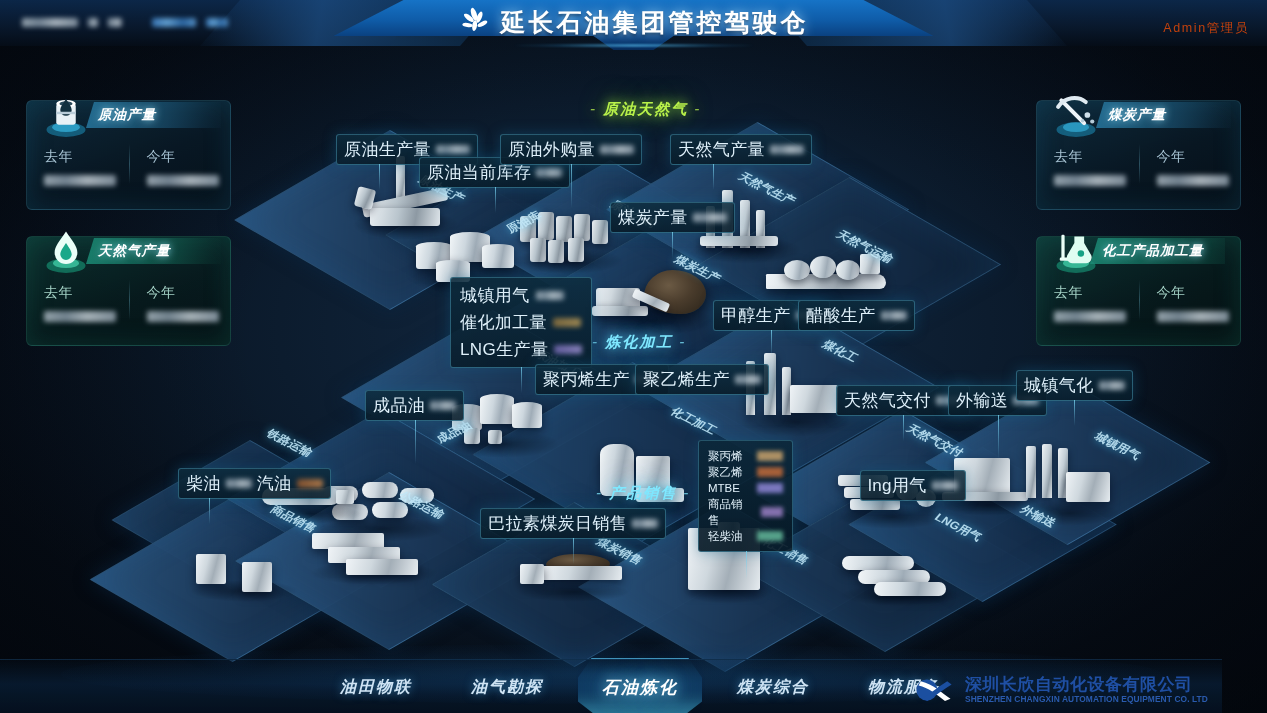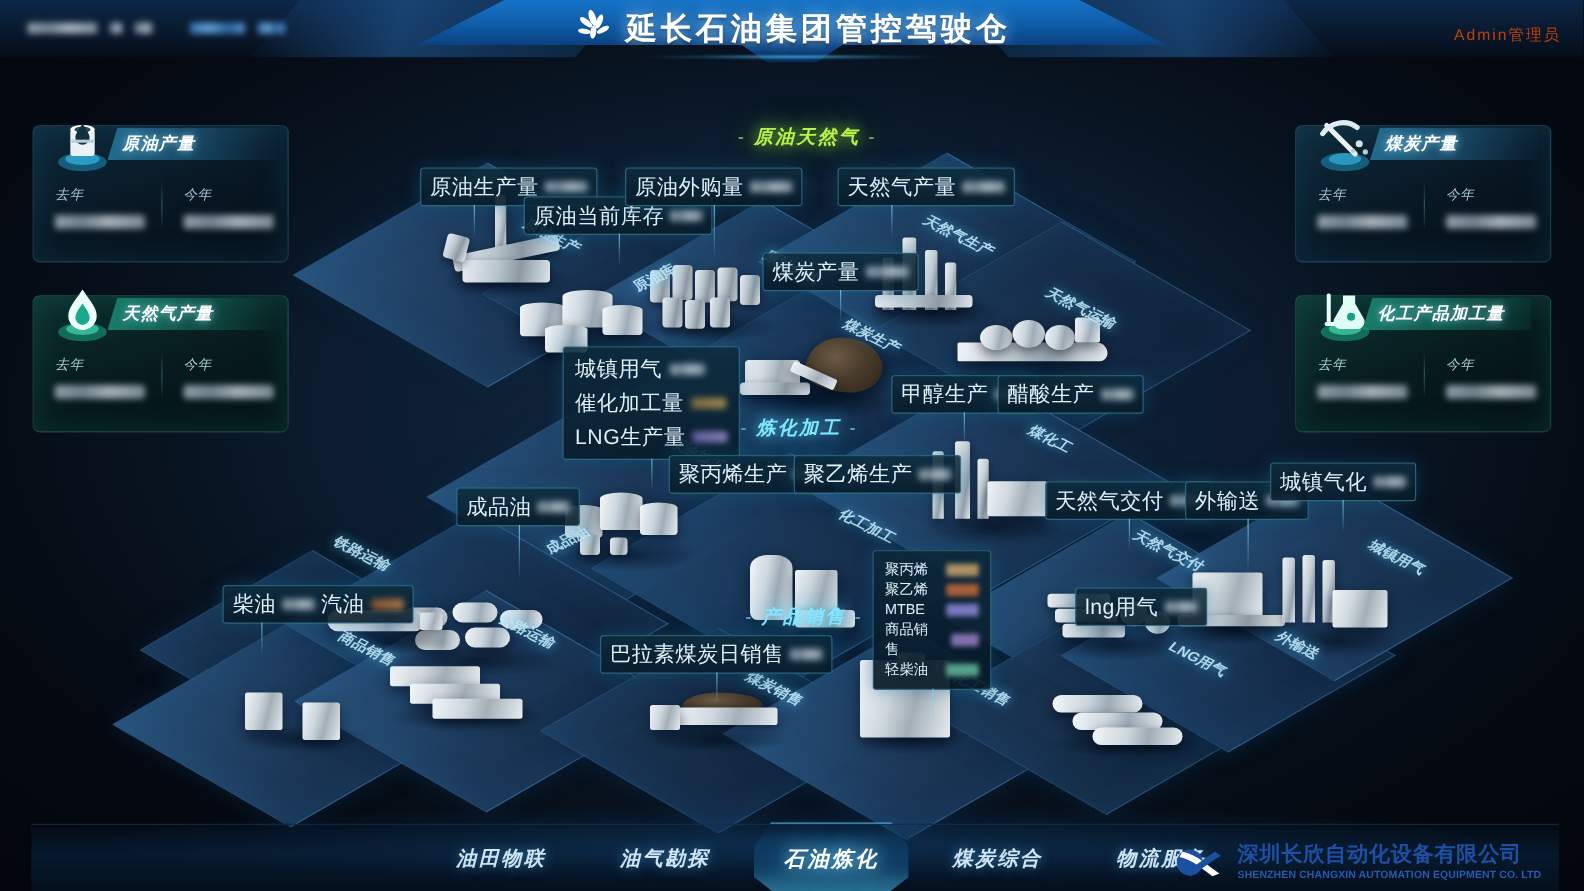--- a/index.html
+++ b/index.html
@@ -100,21 +100,21 @@
     position:absolute; left:14px; top:2px; width:52px; height:50px;
   }
   .kpi-body{
     position:absolute; left:0; top:52px; width:205px; height:58px; display:flex;
   }
   .kpi-col{ flex:1; padding-left:18px; padding-top:8px; position:relative; }
   .kpi-col + .kpi-col::before{
     content:""; position:absolute; left:0; top:4px; width:1px; height:40px;
     background:linear-gradient(180deg,transparent,rgba(110,190,215,.35),transparent);
   }
-  .kpi-sub{ font-size:11px; color:#a8c4d4; letter-spacing:.5px;font-style:italic; }
+  .kpi-sub{ font-size:14px; color:#a8c4d4; letter-spacing:.5px; }
   .kpi-panel.green .kpi-sub{ color:#a4d2c6; }
   .kpi-val{ margin-top:9px; width:72px; height:11px; }
 
   #panel-crude{ left:26px; top:88px; }
   #panel-gas{ left:26px; top:224px; }
   #panel-coal{ left:1036px; top:88px; }
   #panel-chem{ left:1036px; top:224px; }
   #panel-chem .kpi-title-bar{ width:150px; left:54px; }
 
   
@@ -216,21 +216,20 @@
     background:radial-gradient(ellipse at 40% 35%, #6b5a44 0%, #4a3c2c 45%, #2a2319 100%);
     border-radius:46% 54% 40% 60% / 60% 55% 45% 40%;
     box-shadow:0 4px 12px rgba(0,6,14,.7);
   }
 
   
   #bottom{
     position:absolute; left:0; bottom:0; width:1222px; height:54px; z-index:45;
     background:linear-gradient(180deg, rgba(6,20,36,.2) 0%, rgba(8,28,50,.85) 45%, rgba(5,16,30,.97) 100%);
     border-top:1px solid rgba(50,120,175,.22);
-    margin-left:25px;
   }
   #bottom .arc{
     position:absolute; left:50%; top:-16px; transform:translateX(-50%);
     width:1100px; height:60px; border-radius:50%;
     background:radial-gradient(ellipse at center, rgba(26,96,160,.3) 0%, rgba(12,48,86,.16) 55%, transparent 76%);
   }
   #nav{
     position:absolute; left:330px; top:0; width:620px; height:54px;
     display:flex; align-items:center; justify-content:space-between;
   }

